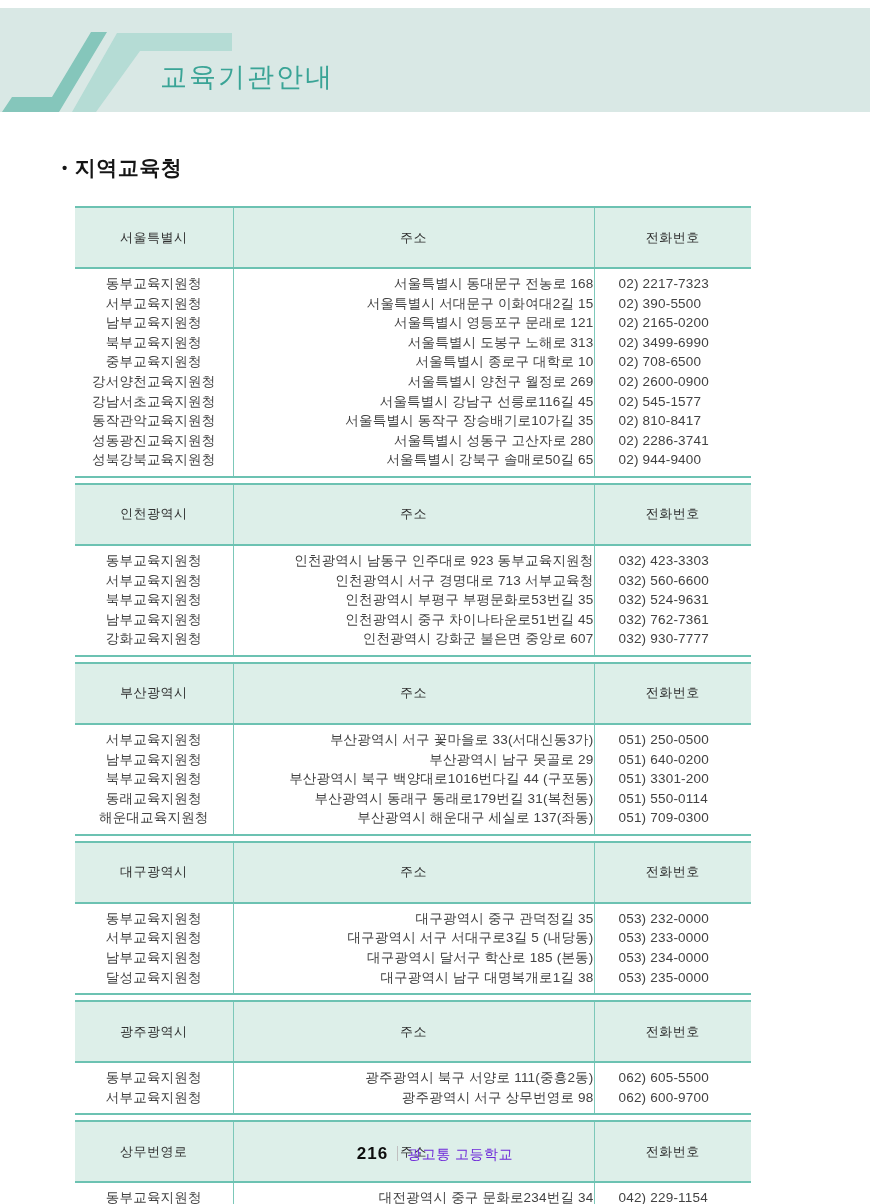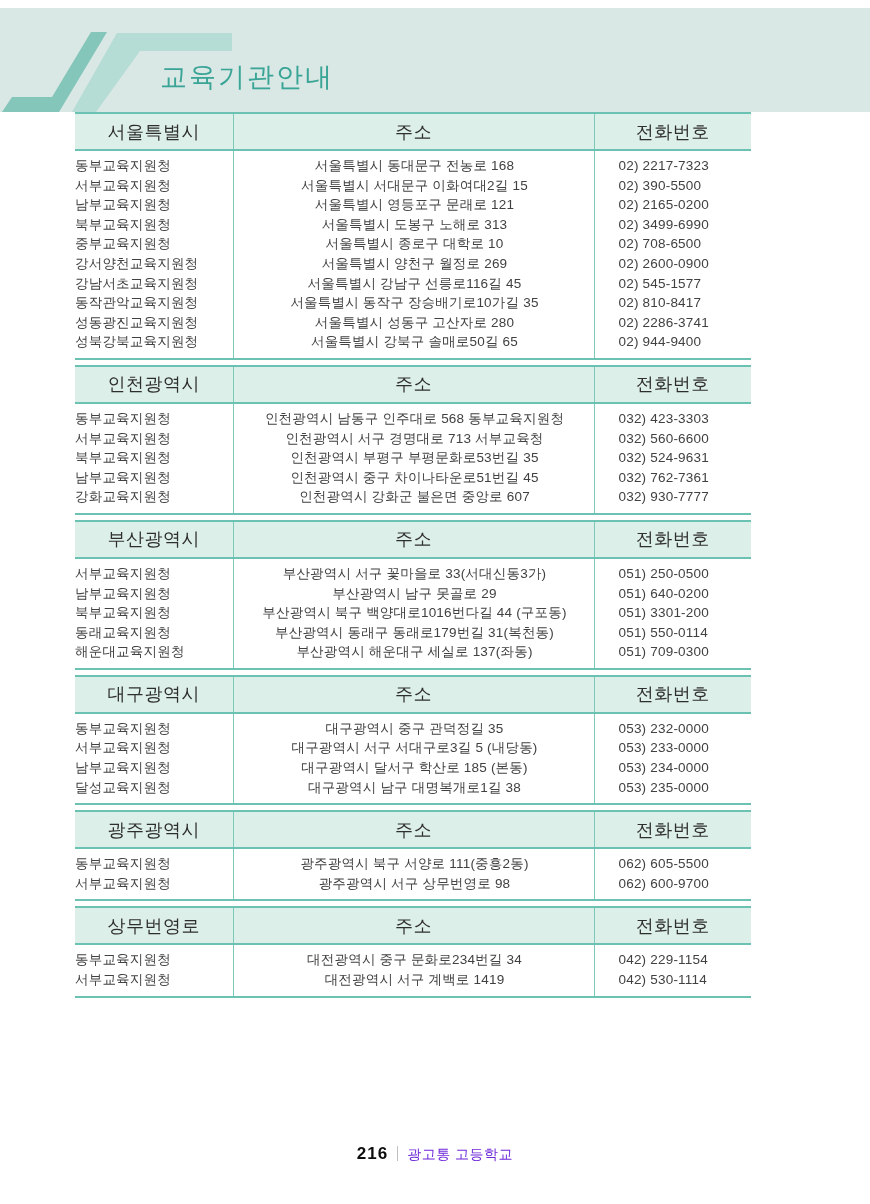--- a/index.html
+++ b/index.html
@@ -23,32 +23,32 @@
   .section-heading .bullet { font-size:15px; margin-right:7px; vertical-align:2px; }
   
   .tables { margin-left:75px; width:676px; }
   table.region-table {
     width:676px; border-collapse:collapse; table-layout:fixed;
     margin:0 0 5px 0; border-bottom:2px solid #6cc2b2;
   }
   col.c1 { width:158px; } col.c2 { width:361px; } col.c3 { width:157px; }
   thead th {
     background:#ddefe9; border-top:2px solid #6cc2b2; border-bottom:2px solid #6cc2b2;
-    height:27px; font-size:18px; font-weight:normal; color:#2e2e2e;
-    text-align:center; padding:4px; letter-spacing:0.5px;
+    height:27px; font-size:13px; font-weight:normal; color:#2e2e2e;
+    text-align:center; padding:16px; letter-spacing:0.5px;
   }
   thead th + th, tbody td + td { border-left:1px solid #7cc8b9; }
   tbody td {
     font-size:13.5px; color:#414141; line-height:17.6px; padding:1px 0;
     letter-spacing:0.2px; overflow:hidden; white-space:nowrap;
   }
   tbody tr:first-child td { padding-top:6px; }
   tbody tr:last-child td { padding-bottom:7px; }
-  td.office { }
-  td.address { text-align:center; padding-left:2px; }
+  td.office { text-align:center; }
+  td.address { text-align:right; padding-left:2px; }
   td.phone { text-align:left; padding-left:24px; }
   
   .footer {
     position:absolute; left:0; right:0; top:1136px; text-align:center;
     color:#111;
   }
   .footer .page-number { font-weight:bold; font-size:17px; color:#0d0d0d; letter-spacing:1px; }
   .footer .divider {
     display:inline-block; width:1px; height:15px; background:#c0c0c0;
     margin:0 9px; vertical-align:-2px;
@@ -61,20 +61,23 @@
 <div class="page">
 
   <div class="band">
     <svg width="870" height="104" viewBox="0 0 870 104">
       <polygon points="12,89 52,89 91,24 107,24 59,104 2,104" fill="#85c6bb"></polygon>
       <polygon points="72,104 117,25 232,25 232,43 140,43 96,104" fill="#b5dcd5"></polygon>
     </svg>
     <div class="band-title">교육기관안내</div>
   </div>
 
+  <div class="section-heading">
+    <span class="bullet">•</span><span>지역교육청</span>
+  </div>
 
   <div class="tables">
     <table class="region-table">
       <colgroup>
           <col class="c1">
           <col class="c2">
           <col class="c3">
         </colgroup>
       <thead>
         <tr>
@@ -146,21 +149,21 @@
       <thead>
         <tr>
           <th>인천광역시</th>
           <th>주소</th>
           <th>전화번호</th>
         </tr>
       </thead>
       <tbody>
           <tr>
             <td class="office">동부교육지원청</td>
-            <td class="address">인천광역시 남동구 인주대로 568 동부교육지원청</td>
+            <td class="address">인천광역시 남동구 인주대로 923 동부교육지원청</td>
             <td class="phone">032) 423-3303</td>
           </tr>
           <tr>
             <td class="office">서부교육지원청</td>
             <td class="address">인천광역시 서구 경명대로 713 서부교육청</td>
             <td class="phone">032) 560-6600</td>
           </tr>
           <tr>
             <td class="office">북부교육지원청</td>
             <td class="address">인천광역시 부평구 부평문화로53번길 35</td>

